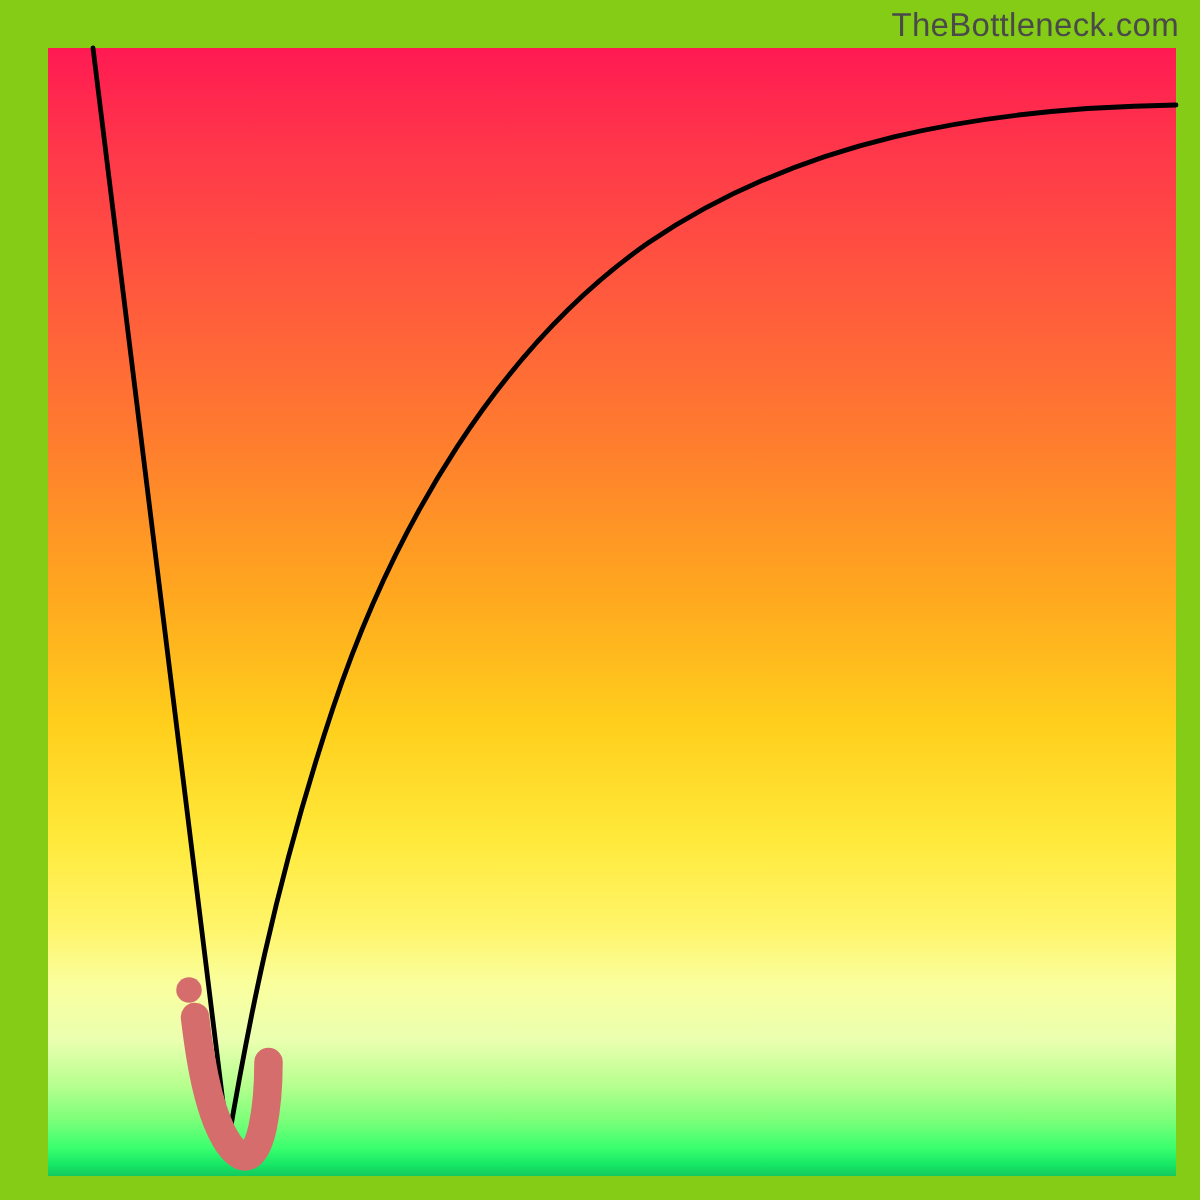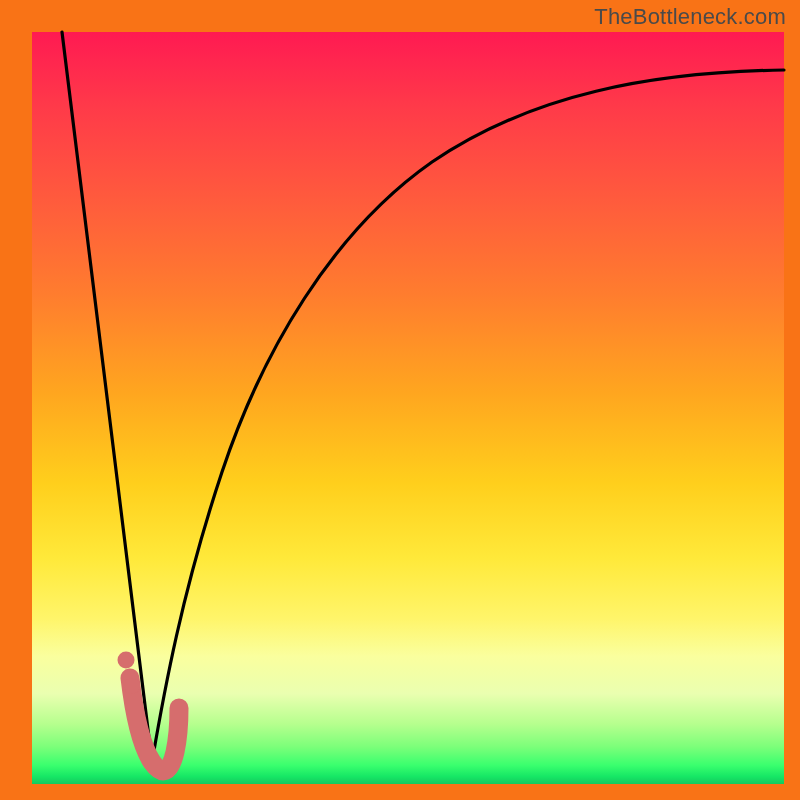--- a/index.html
+++ b/index.html
@@ -10,21 +10,21 @@
     overflow: hidden;
     background: #000;
     font-family: Arial, Helvetica, sans-serif;
   }
   .frame {
     position: absolute;
     left: 0;
     top: 0;
     width: 800px;
     height: 800px;
-    background: #f97316;
+    background: #84cc16;
   }
   .plot {
     position: absolute;
     left: 32px;
     top: 32px;
     width: 752px;
     height: 752px;
     
     background: linear-gradient(to bottom,
       #ff1a52 0%,

